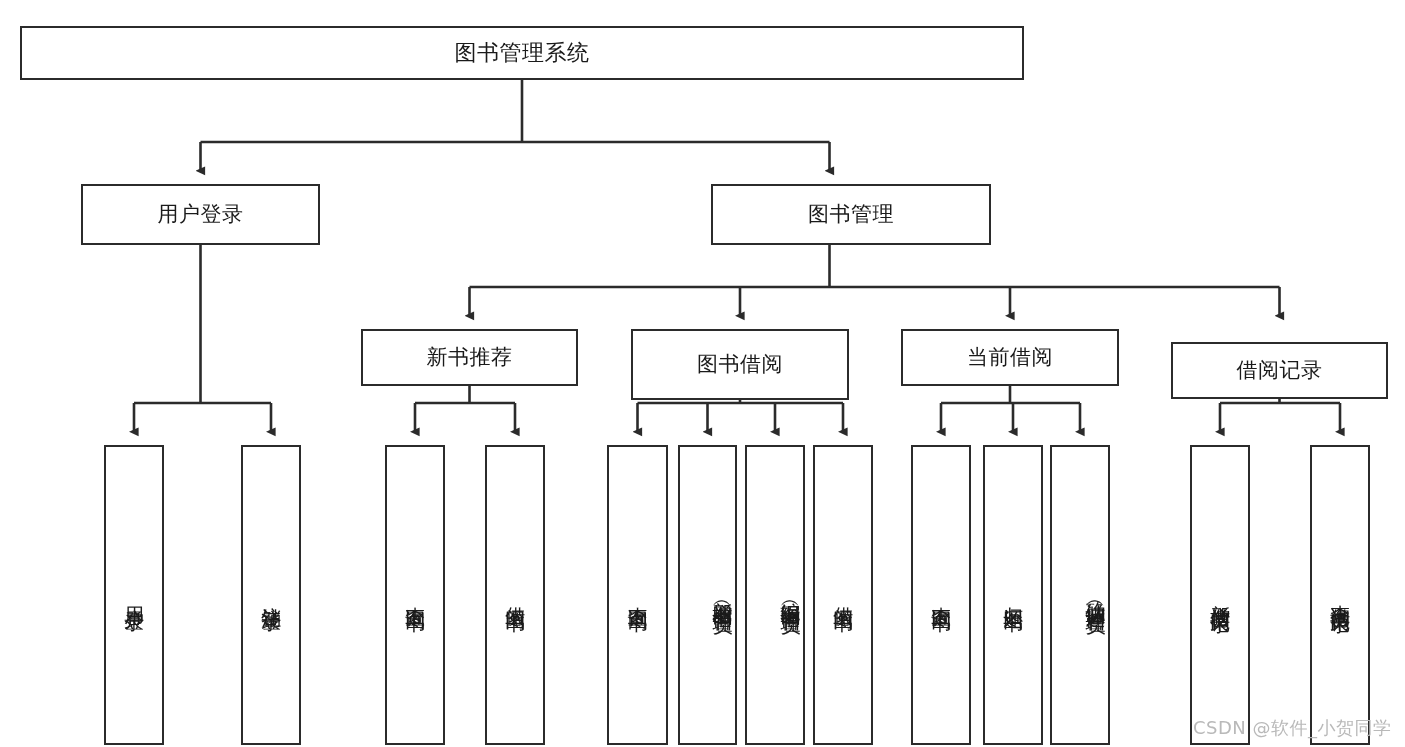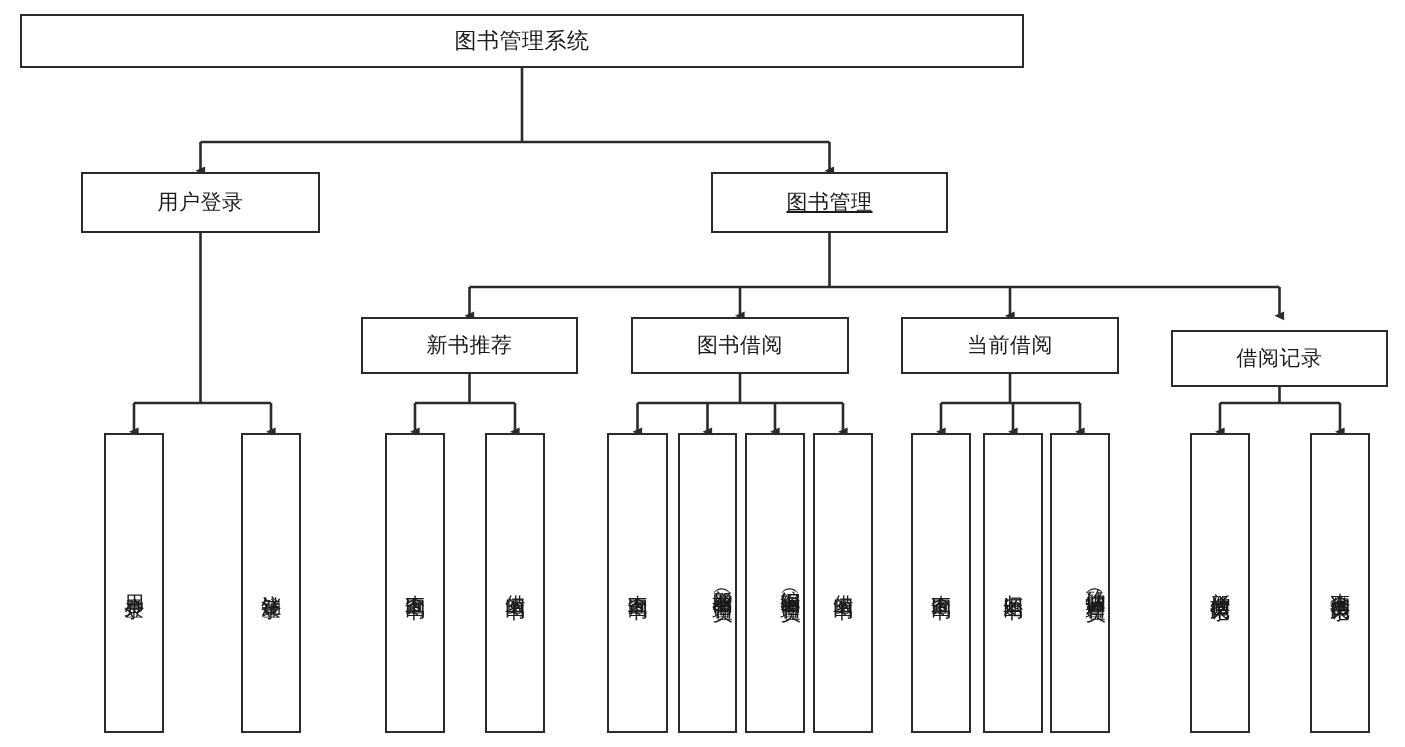--- a/index.html
+++ b/index.html
@@ -32,20 +32,21 @@
     border: 2px solid #2b2b2b;
     background: #ffffff;
     display: flex;
     align-items: center;
     justify-content: center;
     color: #1a1a1a;
     font-size: 21px;
     line-height: 1.22;
     letter-spacing: 0.5px;
     text-align: center;
+    margin-top: 12px;
   }
   .node.root {
     font-size: 22px;
   }
   
   .node.vert {
     writing-mode: vertical-rl;
     text-orientation: upright;
     font-size: 20px;
     line-height: 1.28;
@@ -112,27 +113,27 @@
       </g>
   </svg>
 
   <div id="nodes">
       <div class="node root" style="left: 20px; top: 14px; width: 1004px; height: 54px;">
         <span>图书管理系统</span>
       </div>
       <div class="node" style="left: 81px; top: 172px; width: 239px; height: 61px;">
         <span>用户登录</span>
       </div>
-      <div class="node" style="left: 711px; top: 172px; width: 237px; height: 61px; text-decoration: underline;">
+      <div class="node" style="left: 711px; top: 172px; width: 280px; height: 61px;">
         <span>图书管理</span>
       </div>
       <div class="node" style="left: 361px; top: 317px; width: 217px; height: 57px;">
         <span>新书推荐</span>
       </div>
-      <div class="node" style="left: 631px; top: 317px; width: 218px; height: 57px;">
+      <div class="node" style="left: 631px; top: 317px; width: 218px; height: 71px;">
         <span>图书借阅</span>
       </div>
       <div class="node" style="left: 901px; top: 317px; width: 218px; height: 57px; font-family: Liberation Serif, serif;">
         <span>当前借阅</span>
       </div>
       <div class="node" style="left: 1171px; top: 330px; width: 217px; height: 57px;">
         <span>借阅记录</span>
       </div>
       <div class="node vert" style="left: 104px; top: 433px; width: 60px; height: 300px;">
         <span>用户登录</span>
@@ -168,13 +169,14 @@
         <span>确认归还（管理员）</span>
       </div>
       <div class="node vert" style="left: 1190px; top: 433px; width: 60px; height: 300px;">
         <span>新增借阅记录</span>
       </div>
       <div class="node vert" style="left: 1310px; top: 433px; width: 60px; height: 300px;">
         <span>查询借阅记录</span>
       </div>
     </div>
 
+  <div class="watermark">CSDN @软件_小贺同学</div>
 </div>
 
 </body></html>

